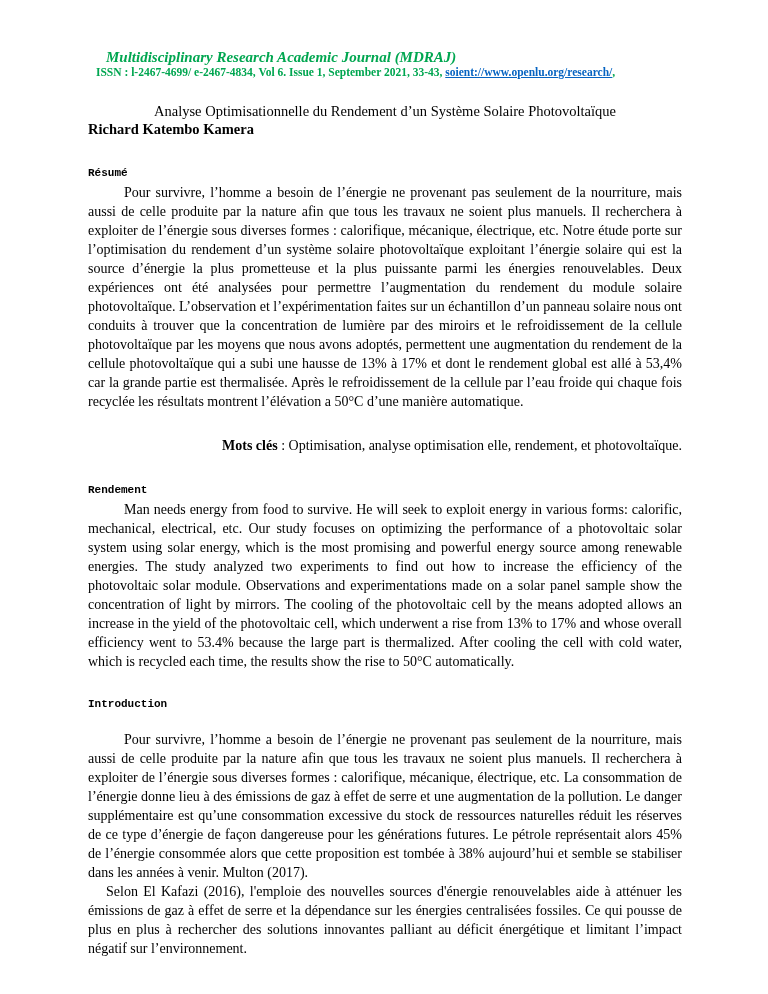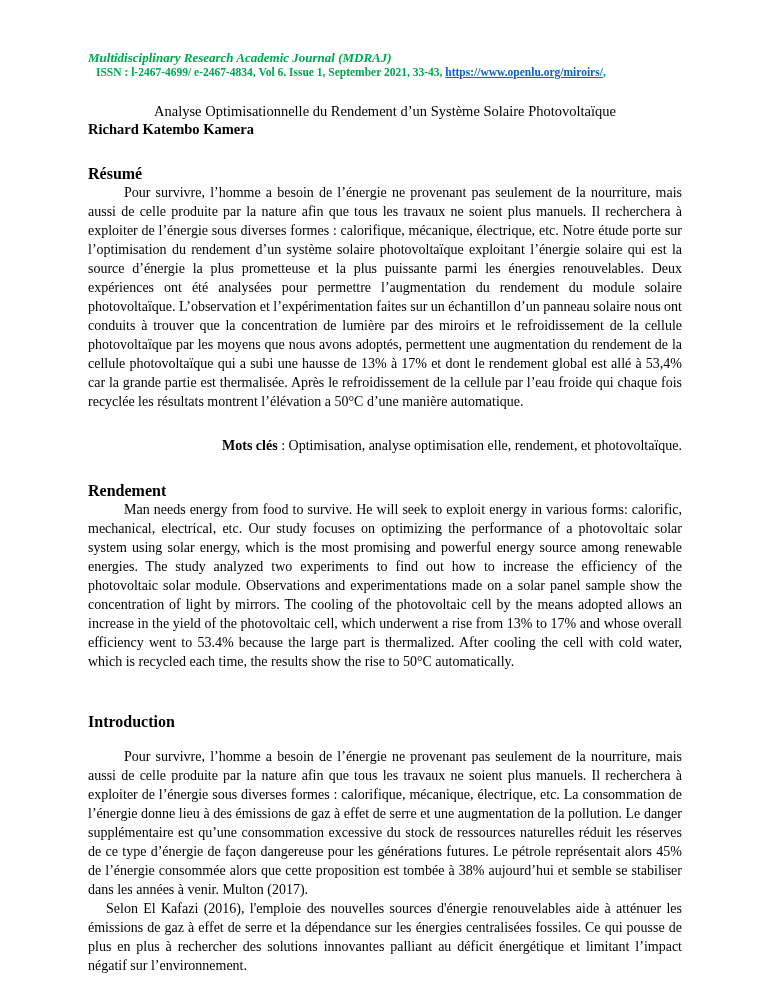--- a/index.html
+++ b/index.html
@@ -16,22 +16,23 @@
     font-size: 14px;
     line-height: 19.4px;
     color: #000000;
     overflow: hidden;
   }
   .journal-header { margin-bottom: 22px; }
   .journal-name {
     color: var(--header-green, #00A650);
     font-weight: bold;
     font-style: italic;
-    font-size: 13px;
+    font-size: 15px;
     line-height: 15px;
+    margin-left: 18px;
   }
   .issn-line {
     color: var(--header-green, #00A650);
     font-weight: bold;
     font-size: 11.5px;
     line-height: 15px;
     padding-left: 8px;
   }
   .issn-line a {
     color: var(--link-blue, #0563C1);
@@ -45,45 +46,46 @@
     line-height: 18px;
     margin-top: 6px;
   }
   .author {
     text-align: left;
     font-weight: bold;
     font-size: 14.5px;
     line-height: 18px;
   }
   h2.section-heading {
-    font-size: 16px;
+    font-size: 11px;
     font-weight: bold;
     line-height: 19.4px;
+    font-family: Liberation Mono, monospace;
   }
   .heading-resume { margin-top: 26px; }
   .heading-abstract { margin-top: 25px; }
-  .heading-introduction { margin-top: 41px; margin-bottom: 15px; }
+  .heading-introduction { margin-top: 24px; margin-bottom: 15px; }
   p.body-par {
     text-align: justify;
     line-height: 19px;
   }
   .indent-lg { text-indent: 36px; }
   .indent-sm { text-indent: 18px; }
   .keywords-line { margin-top: 25px; text-indent: 36px; text-align: right; }
   .keywords-line .kw-label { font-weight: bold; }
 </style>
 </head>
 <body>
 
 <div class="page">
 
   <header class="journal-header">
     <div class="journal-name">Multidisciplinary Research Academic Journal (MDRAJ)</div>
     <div class="issn-line">
-      <span>ISSN : l-2467-4699/ e-2467-4834, Vol 6. Issue 1, September 2021, 33-43, </span><a href="#">https://www.openlu.org/miroirs/</a><span>,</span>
+      <span>ISSN : l-2467-4699/ e-2467-4834, Vol 6. Issue 1, September 2021, 33-43, </span><a href="#">soient://www.openlu.org/research/</a><span>,</span>
     </div>
   </header>
 
   <h1 class="paper-title">Analyse Optimisationnelle du Rendement d’un Système Solaire Photovoltaïque</h1>
   <div class="author">Richard Katembo Kamera</div>
 
   <section>
     <h2 class="section-heading heading-resume">Résumé</h2>
     <p class="body-par indent-lg">Pour survivre, l’homme a besoin de l’énergie ne provenant pas seulement de la nourriture, mais aussi de celle produite par la nature afin que tous les travaux ne soient plus manuels. Il recherchera à exploiter de l’énergie sous diverses formes : calorifique, mécanique, électrique, etc. Notre étude porte sur l’optimisation du rendement d’un système solaire photovoltaïque exploitant l’énergie solaire qui est la source d’énergie la plus prometteuse et la plus puissante parmi les énergies renouvelables. Deux expériences ont été analysées pour permettre l’augmentation du rendement du module solaire photovoltaïque. L’observation et l’expérimentation faites sur un échantillon d’un panneau solaire nous ont conduits à trouver que la concentration de lumière par des miroirs et le refroidissement de la cellule photovoltaïque par les moyens que nous avons adoptés, permettent une augmentation du rendement de la cellule photovoltaïque qui a subi une hausse de 13% à 17% et dont le rendement global est allé à 53,4% car la grande partie est thermalisée. Après le refroidissement de la cellule par l’eau froide qui chaque fois recyclée les résultats montrent l’élévation a 50°C d’une manière automatique.</p>
     <p class="keywords-line">

